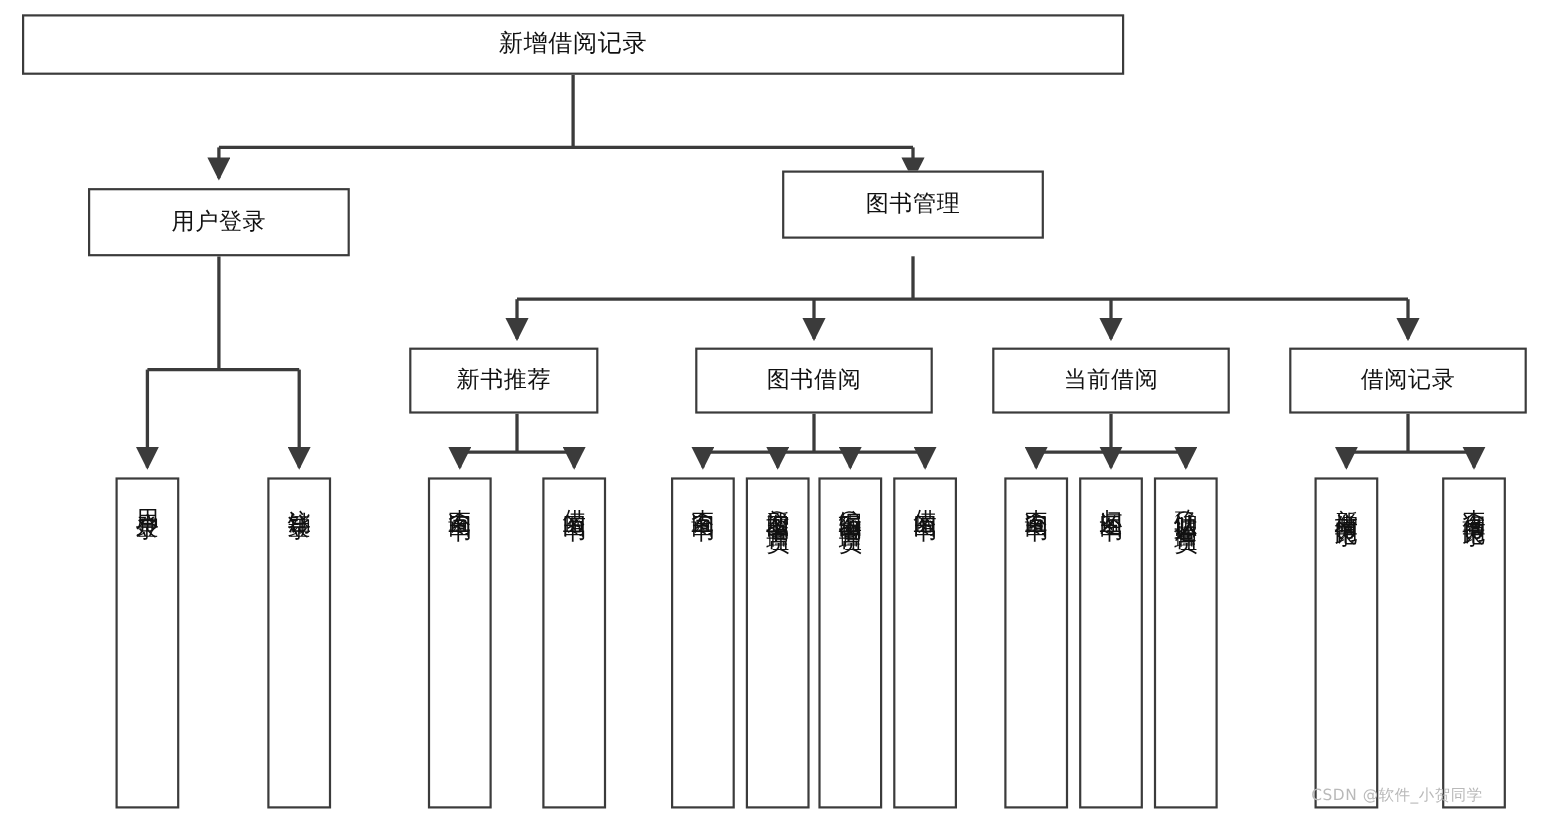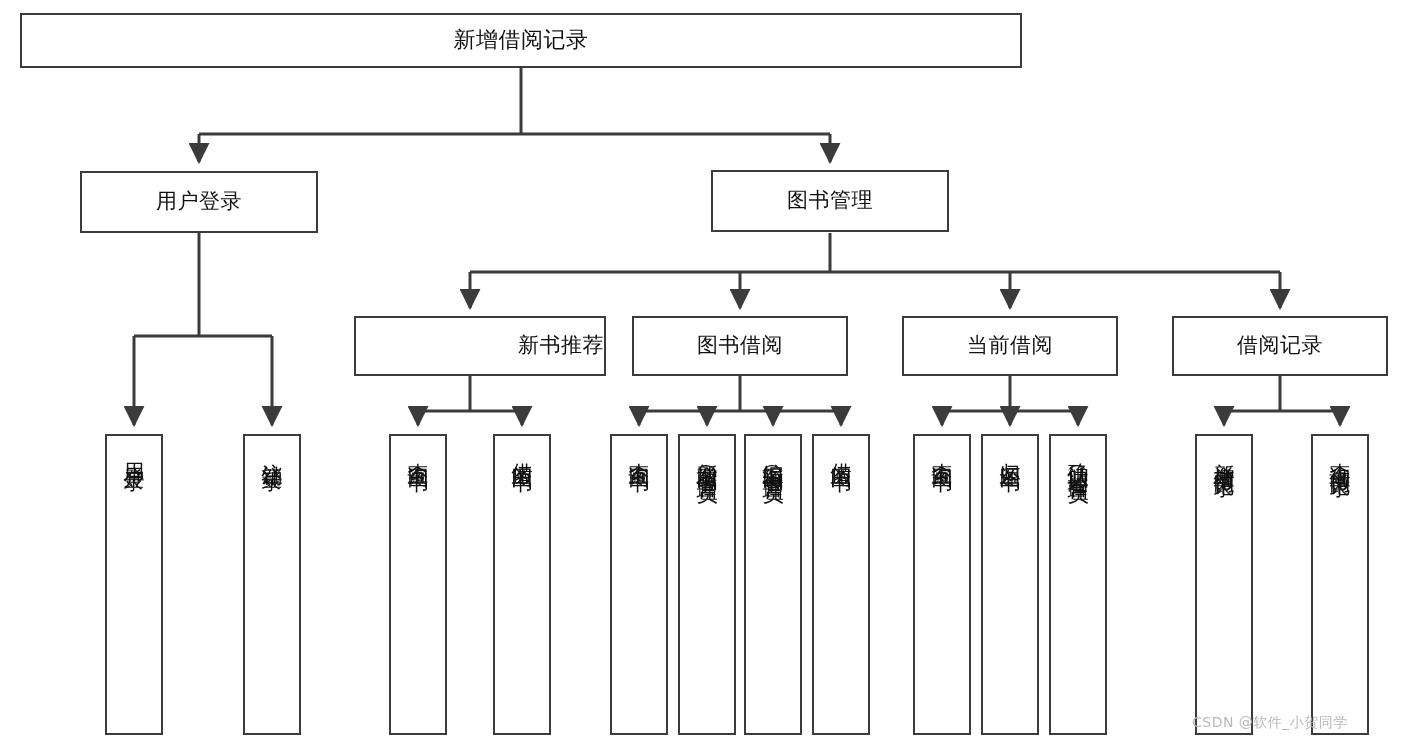--- a/index.html
+++ b/index.html
@@ -121,25 +121,25 @@
     </g>
   </svg>
 
   <div class="node horiz root" style="left:20px; top:13px; width:1002px; height:55px;">
     <span>新增借阅记录</span>
   </div>
 
   <div class="node horiz" style="left:80px; top:171px; width:238px; height:62px;">
     <span>用户登录</span>
   </div>
-  <div class="node horiz" style="left:711px; top:170px; width:238px; height:62px;">
+  <div class="node horiz" style="left:711px; top:155px; width:238px; height:62px;">
     <span>图书管理</span>
   </div>
 
-  <div class="node horiz" style="left:354px; top:316px; width:252px; height:60px;justify-content:flex-end;">
+  <div class="node horiz" style="left:372px; top:316px; width:172px; height:60px;">
     <span>新书推荐</span>
   </div>
   <div class="node horiz" style="left:632px; top:316px; width:216px; height:60px;text-align:center;">
     <span>图书借阅</span>
   </div>
   <div class="node horiz" style="left:1172px; top:316px; width:216px; height:60px;">
     <span>借阅记录</span>
   </div>
   <div class="node horiz" style="left:902px; top:316px; width:216px; height:60px;">
     <span>当前借阅</span>

